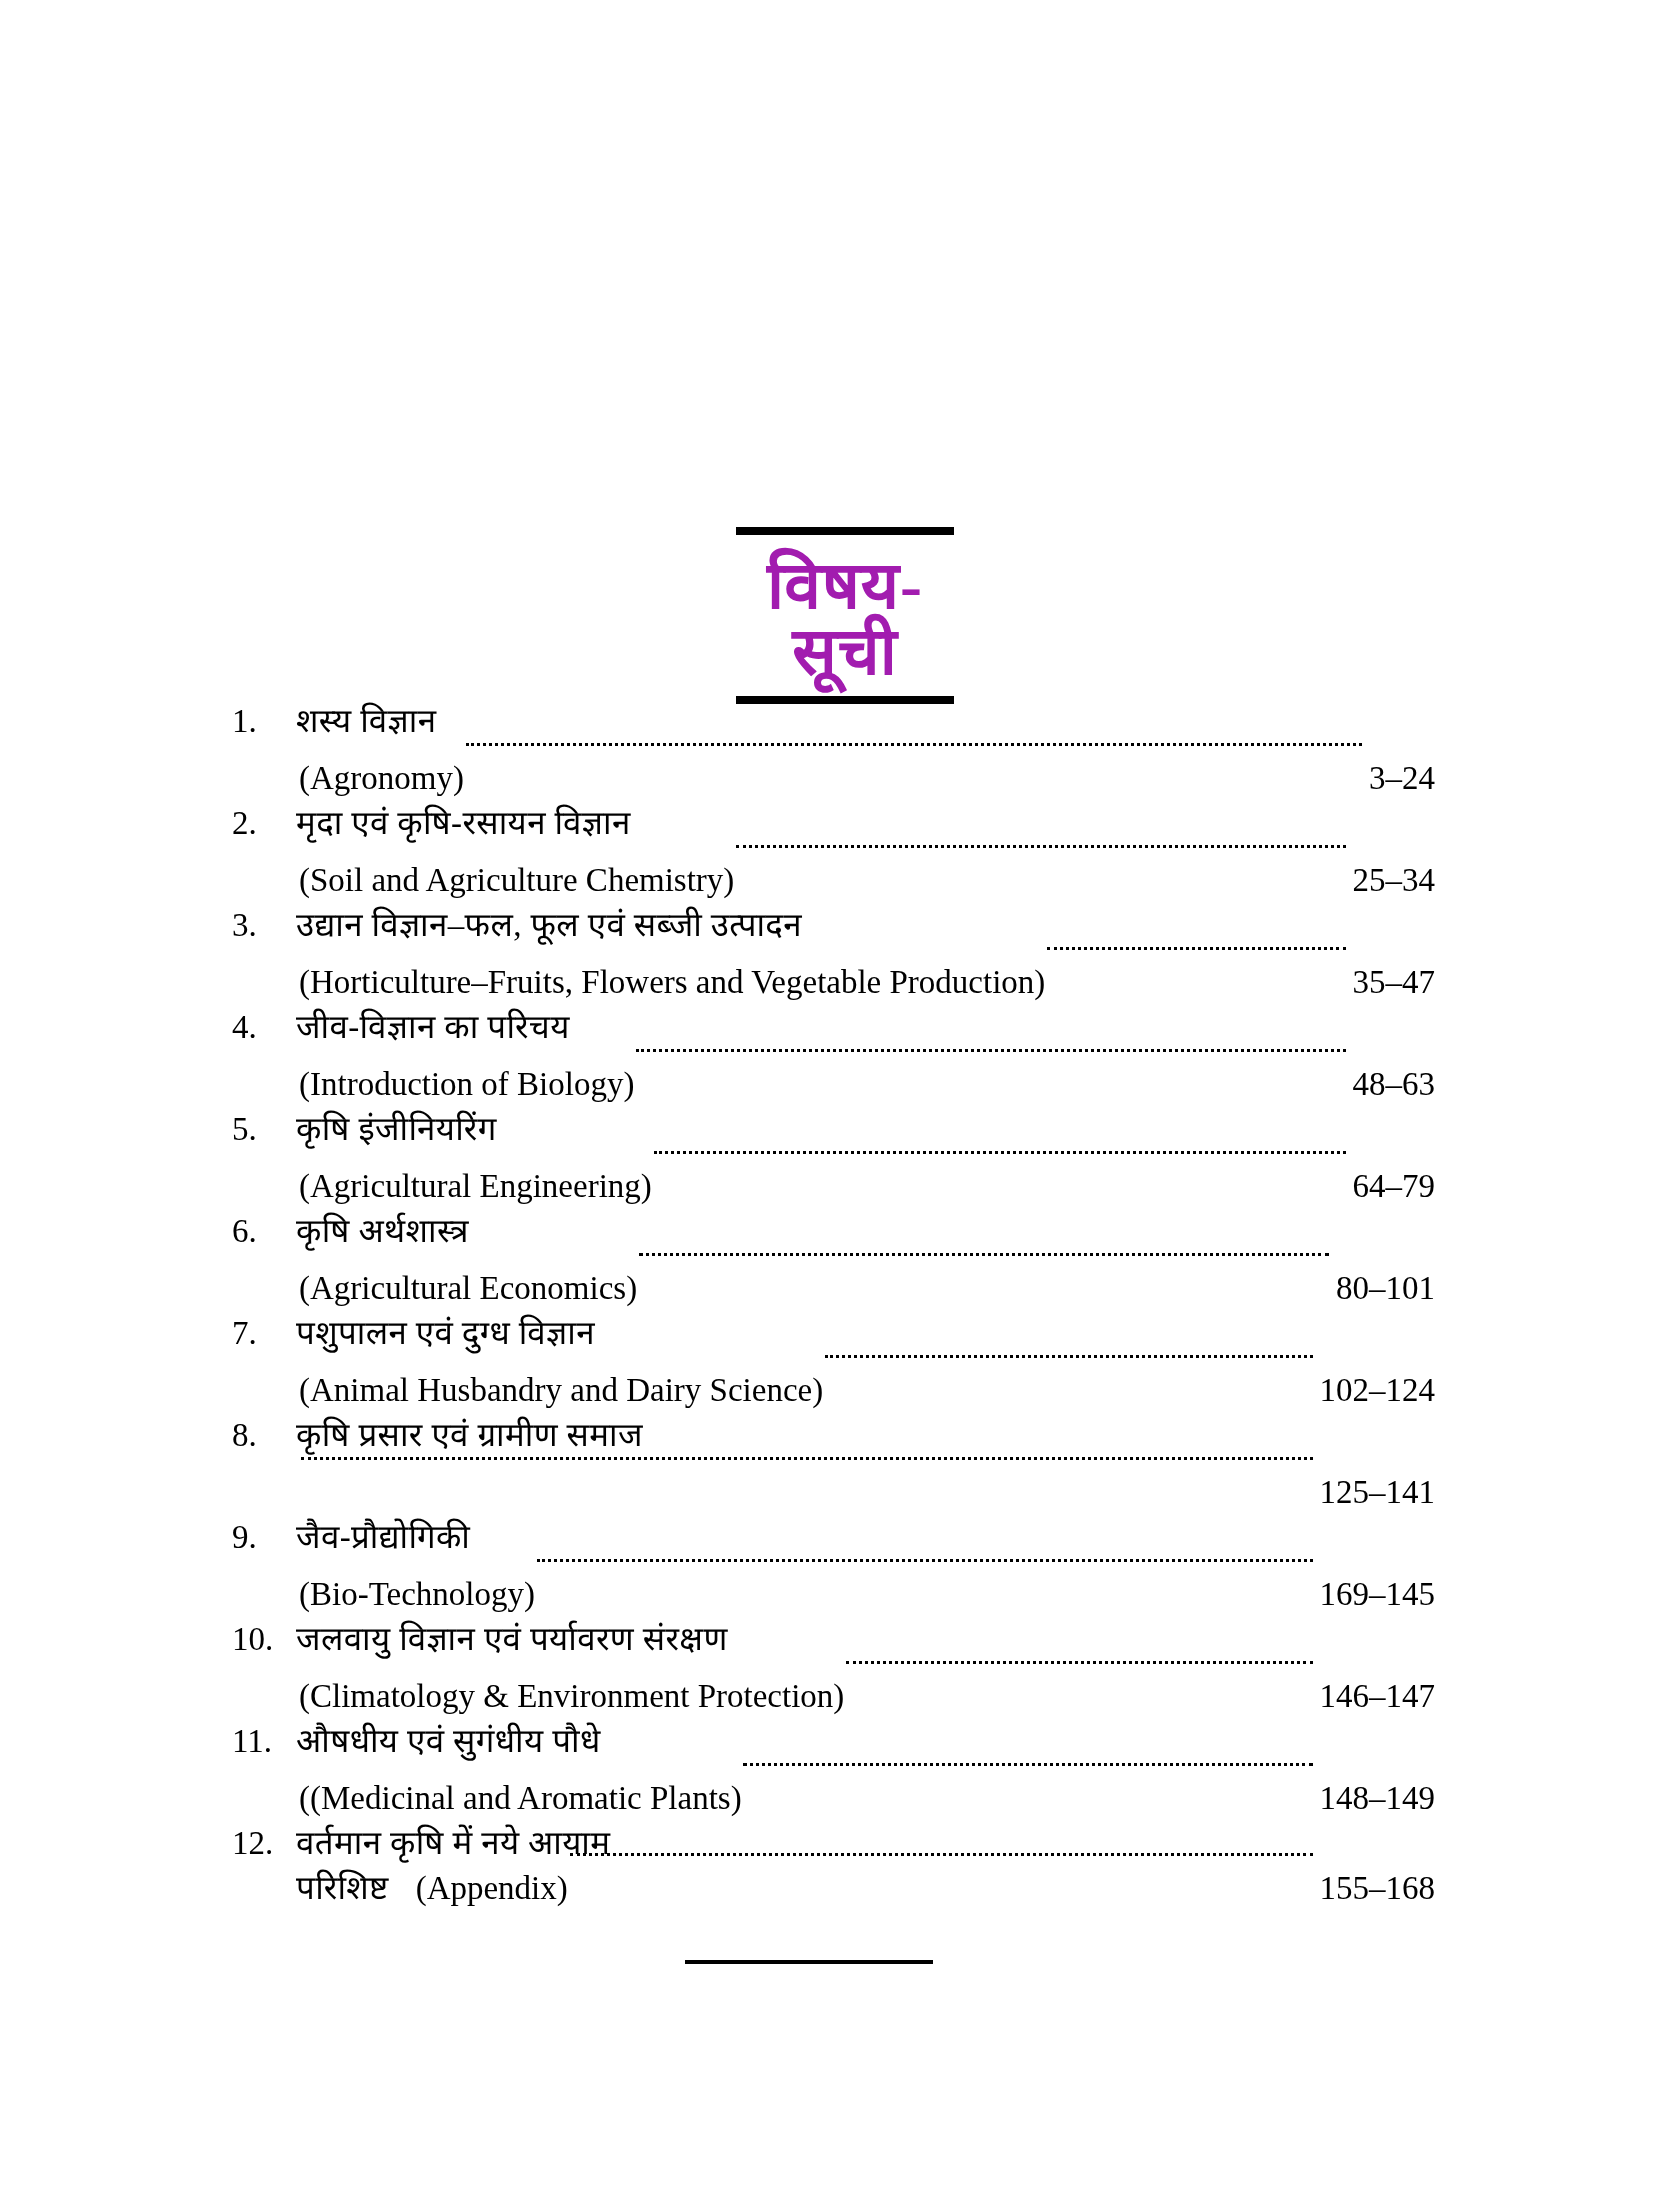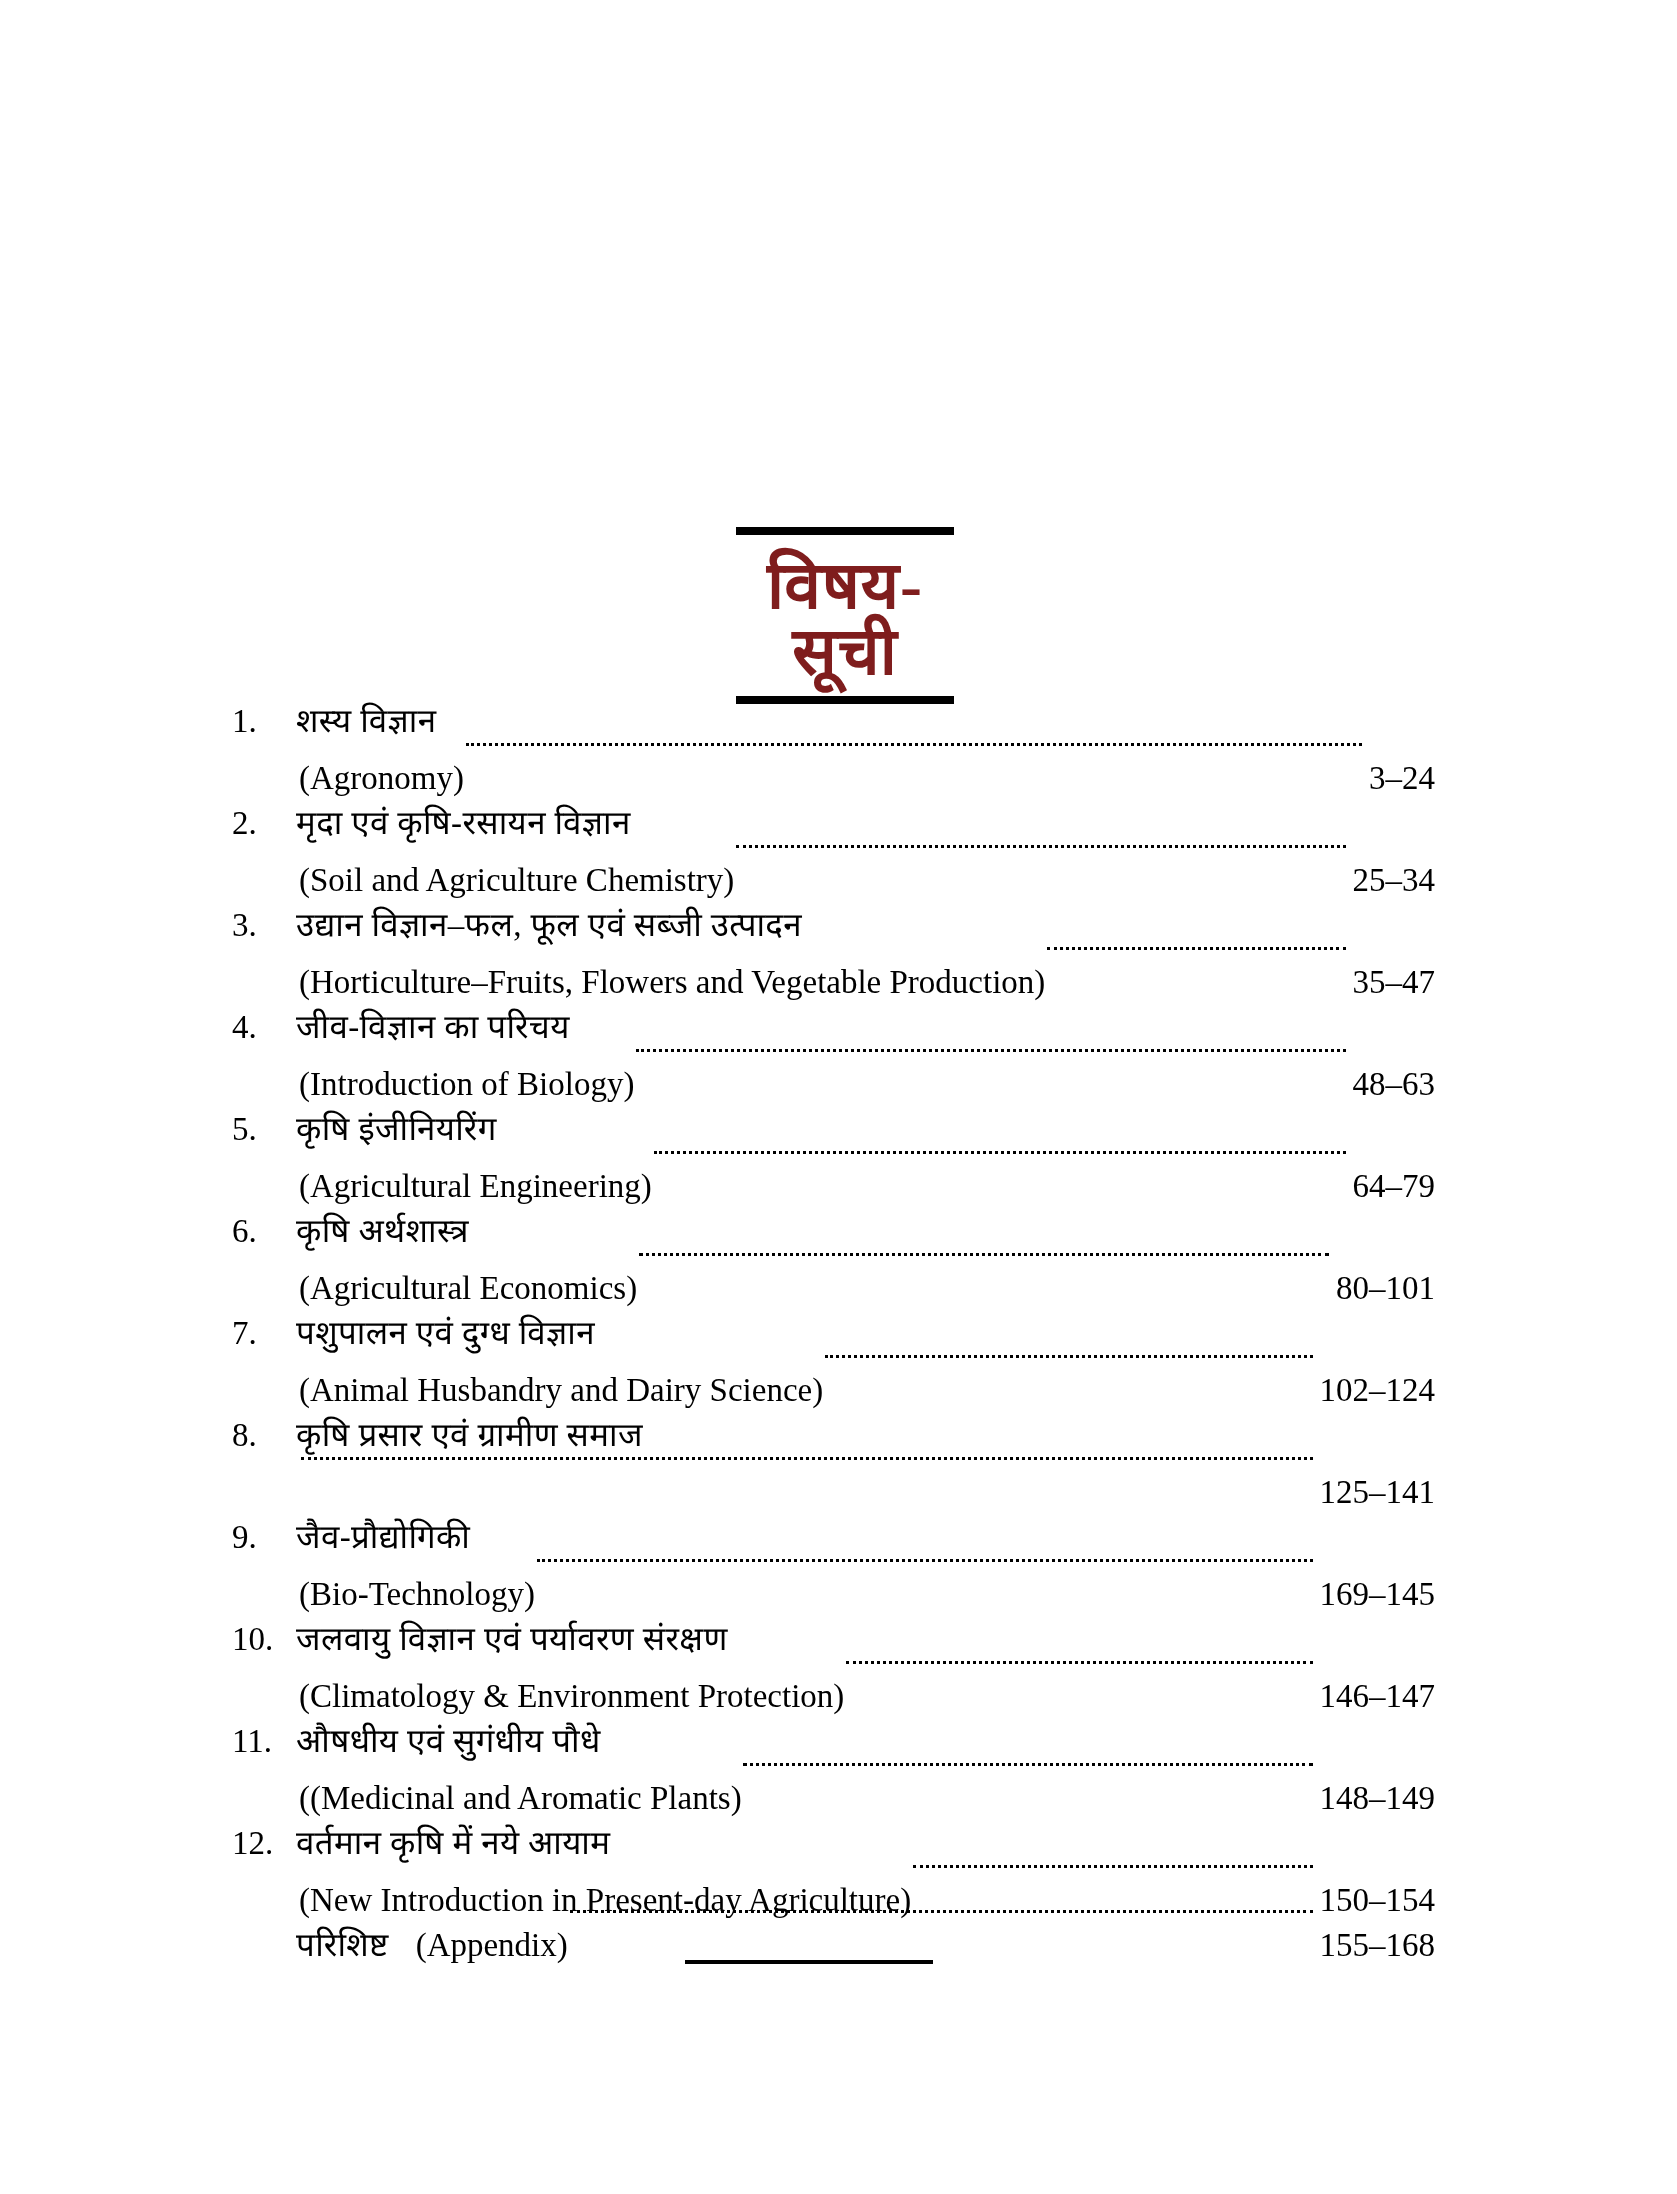--- a/index.html
+++ b/index.html
@@ -89,21 +89,21 @@
     background:#000;
   }
 </style>
 </head>
 <body>
 
 <div class="page">
 
   <div class="header">
     <div class="rule"></div>
-    <span class="page-title" id="titleText" style="color: #7f1d1d;">विषय-सूची</span>
+    <span class="page-title" id="titleText" style="color: #a21caf;">विषय-सूची</span>
     <div class="rule"></div>
   </div>
 
   <div class="toc">
 
     <div class="toc-item">
       <div class="line">
         <span class="num">1.</span>
         <span class="hindi">शस्य विज्ञान</span>
       </div>
@@ -230,25 +230,20 @@
         <span>((Medicinal and Aromatic Plants)</span>
         <span class="dots"></span>
         <span class="pages">148–149</span>
       </div>
     </div>
 
     <div class="toc-item">
       <div class="line">
         <span class="num">12.</span>
         <span class="hindi">वर्तमान कृषि में नये आयाम</span>
-      </div>
-      <div class="line line2">
-        <span>(New Introduction in Present-day Agriculture)</span>
-        <span class="dots"></span>
-        <span class="pages">150–154</span>
       </div>
     </div>
 
     <div class="toc-item">
       <div class="line">
         <span class="bullet-col">
           <span class="bullet" id="bullet" style="background: rgb(255, 0, 255);"></span>
         </span>
         <span class="hindi">परिशिष्ट</span>
         <span class="appendix-english">(Appendix)</span>

